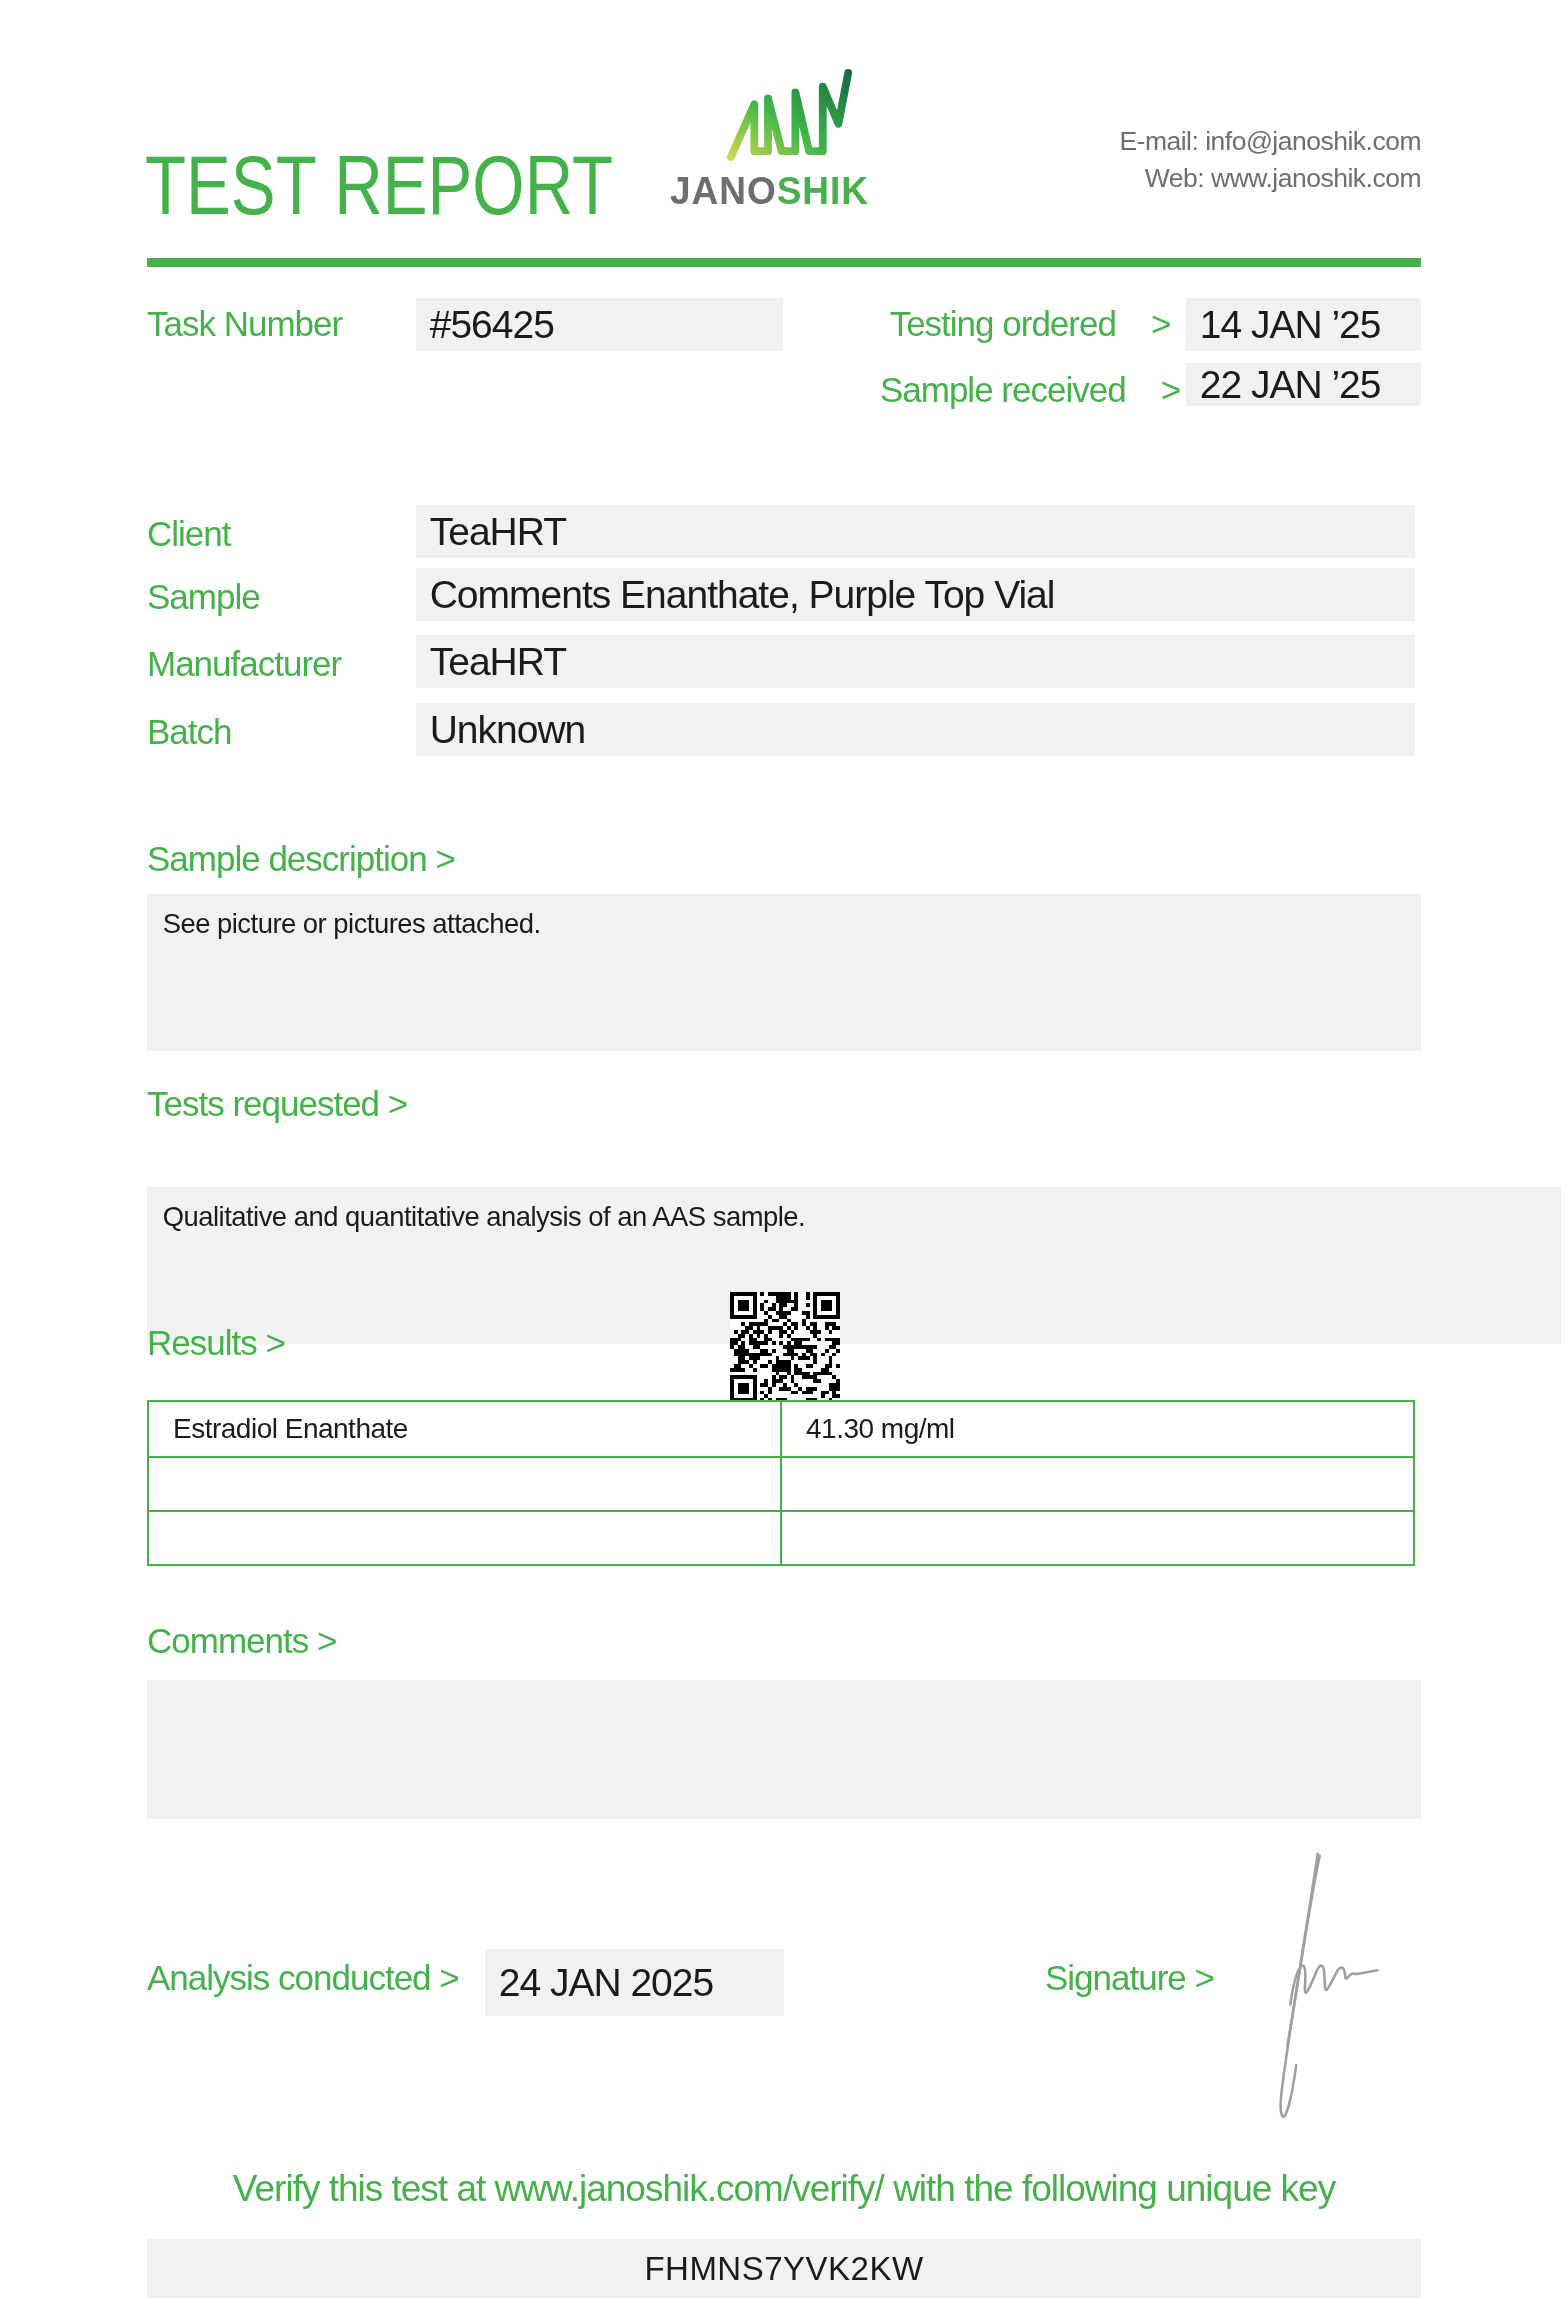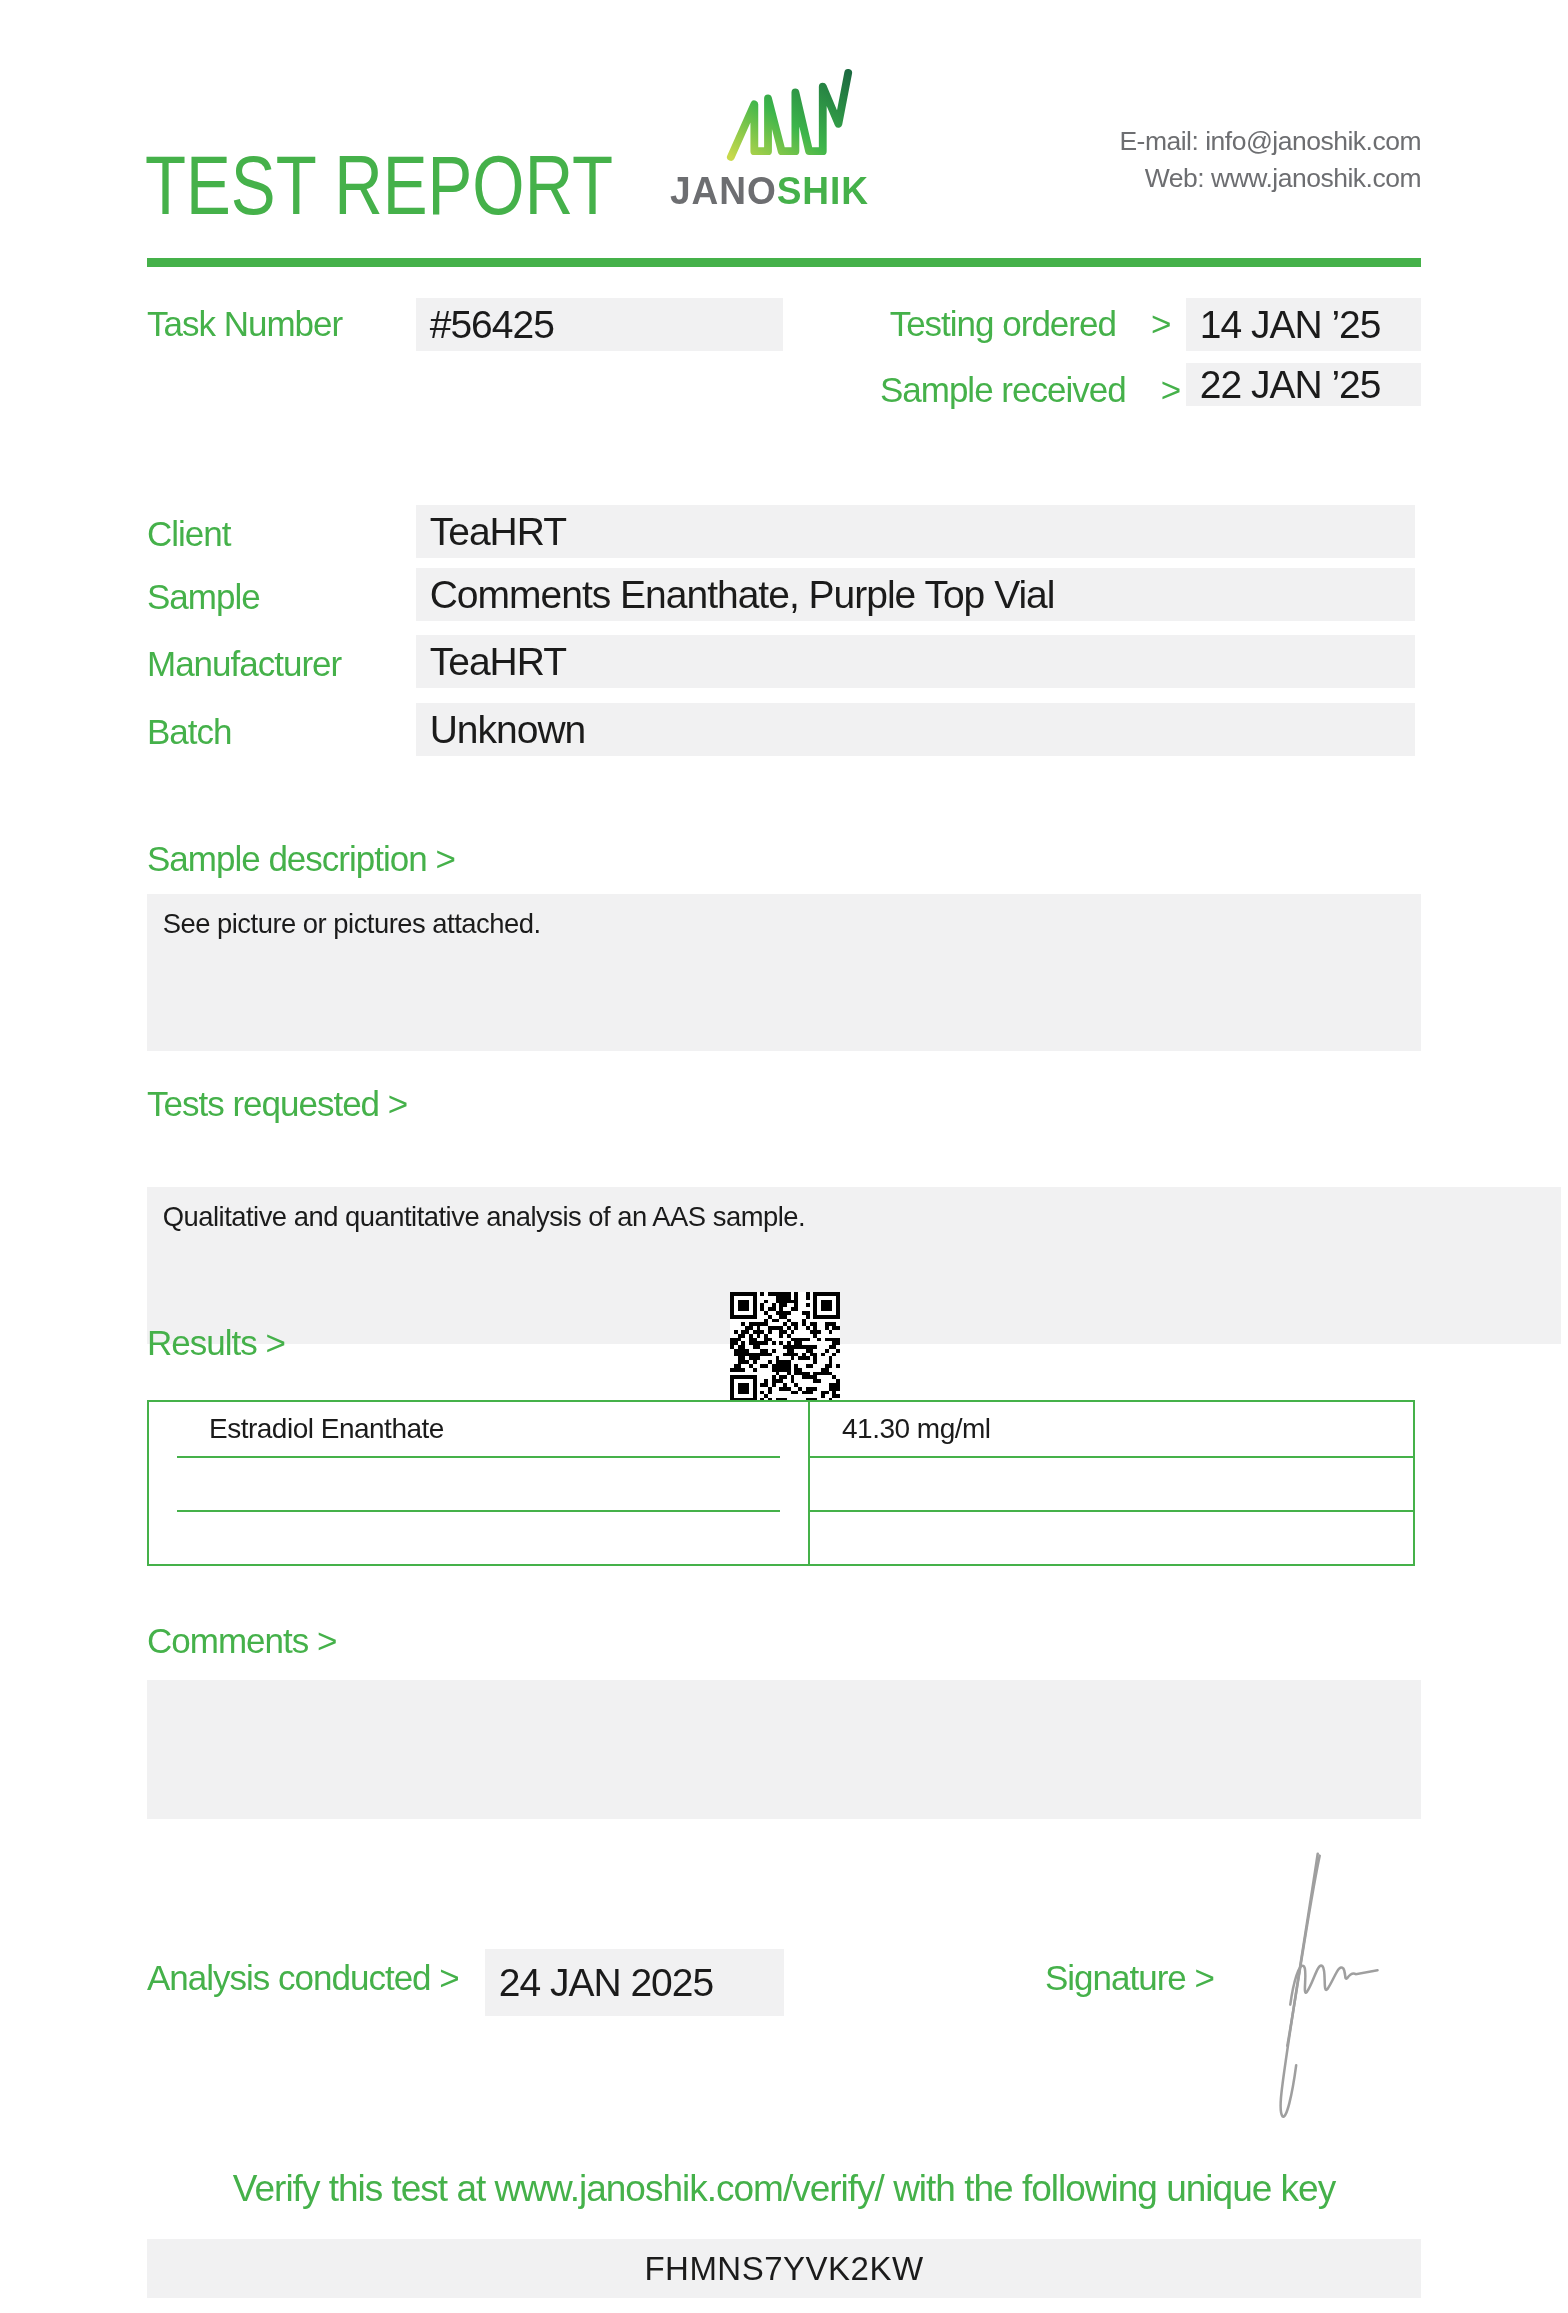--- a/index.html
+++ b/index.html
@@ -33,23 +33,22 @@
   .graybox{background:var(--box-bg);display:flex;align-items:center;}
   .graybox.padded{padding-left:13.7px;box-sizing:border-box;}
   .bodybox{background:var(--box-bg);box-sizing:border-box;padding:13.7px 15.7px;font-size:27.4px;letter-spacing:-0.5px;}
   .heading{font-size:35px;letter-spacing:-1px;color:var(--green);white-space:nowrap;}
   .datepair{display:flex;justify-content:center;align-items:center;gap:35px;}
   .results-table{
     display:grid;grid-template-columns:631px 1fr;grid-auto-rows:54px;
     border:2.9px solid var(--green);
   }
   .results-table .cell{
-    display:flex;align-items:center;padding-left:32px;font-size:28px;letter-spacing:-0.5px;
+    display:flex;align-items:center;padding-left:24px;font-size:28px;letter-spacing:-0.5px;
     border-top:2.9px solid var(--green);
-    margin-left:28px;
   }
   .results-table .cell.first-row{border-top:none;}
   .results-table .cell.right-col{border-left:2.9px solid var(--green);}
   .verify{font-size:37px;letter-spacing:-1px;color:var(--green);white-space:nowrap;text-align:center;}
   .keybox{background:var(--box-bg);display:flex;align-items:center;justify-content:center;}
   .keytext{font-size:33px;letter-spacing:0.5px;color:var(--ink);}
 </style>
 </head>
 <body>
 

